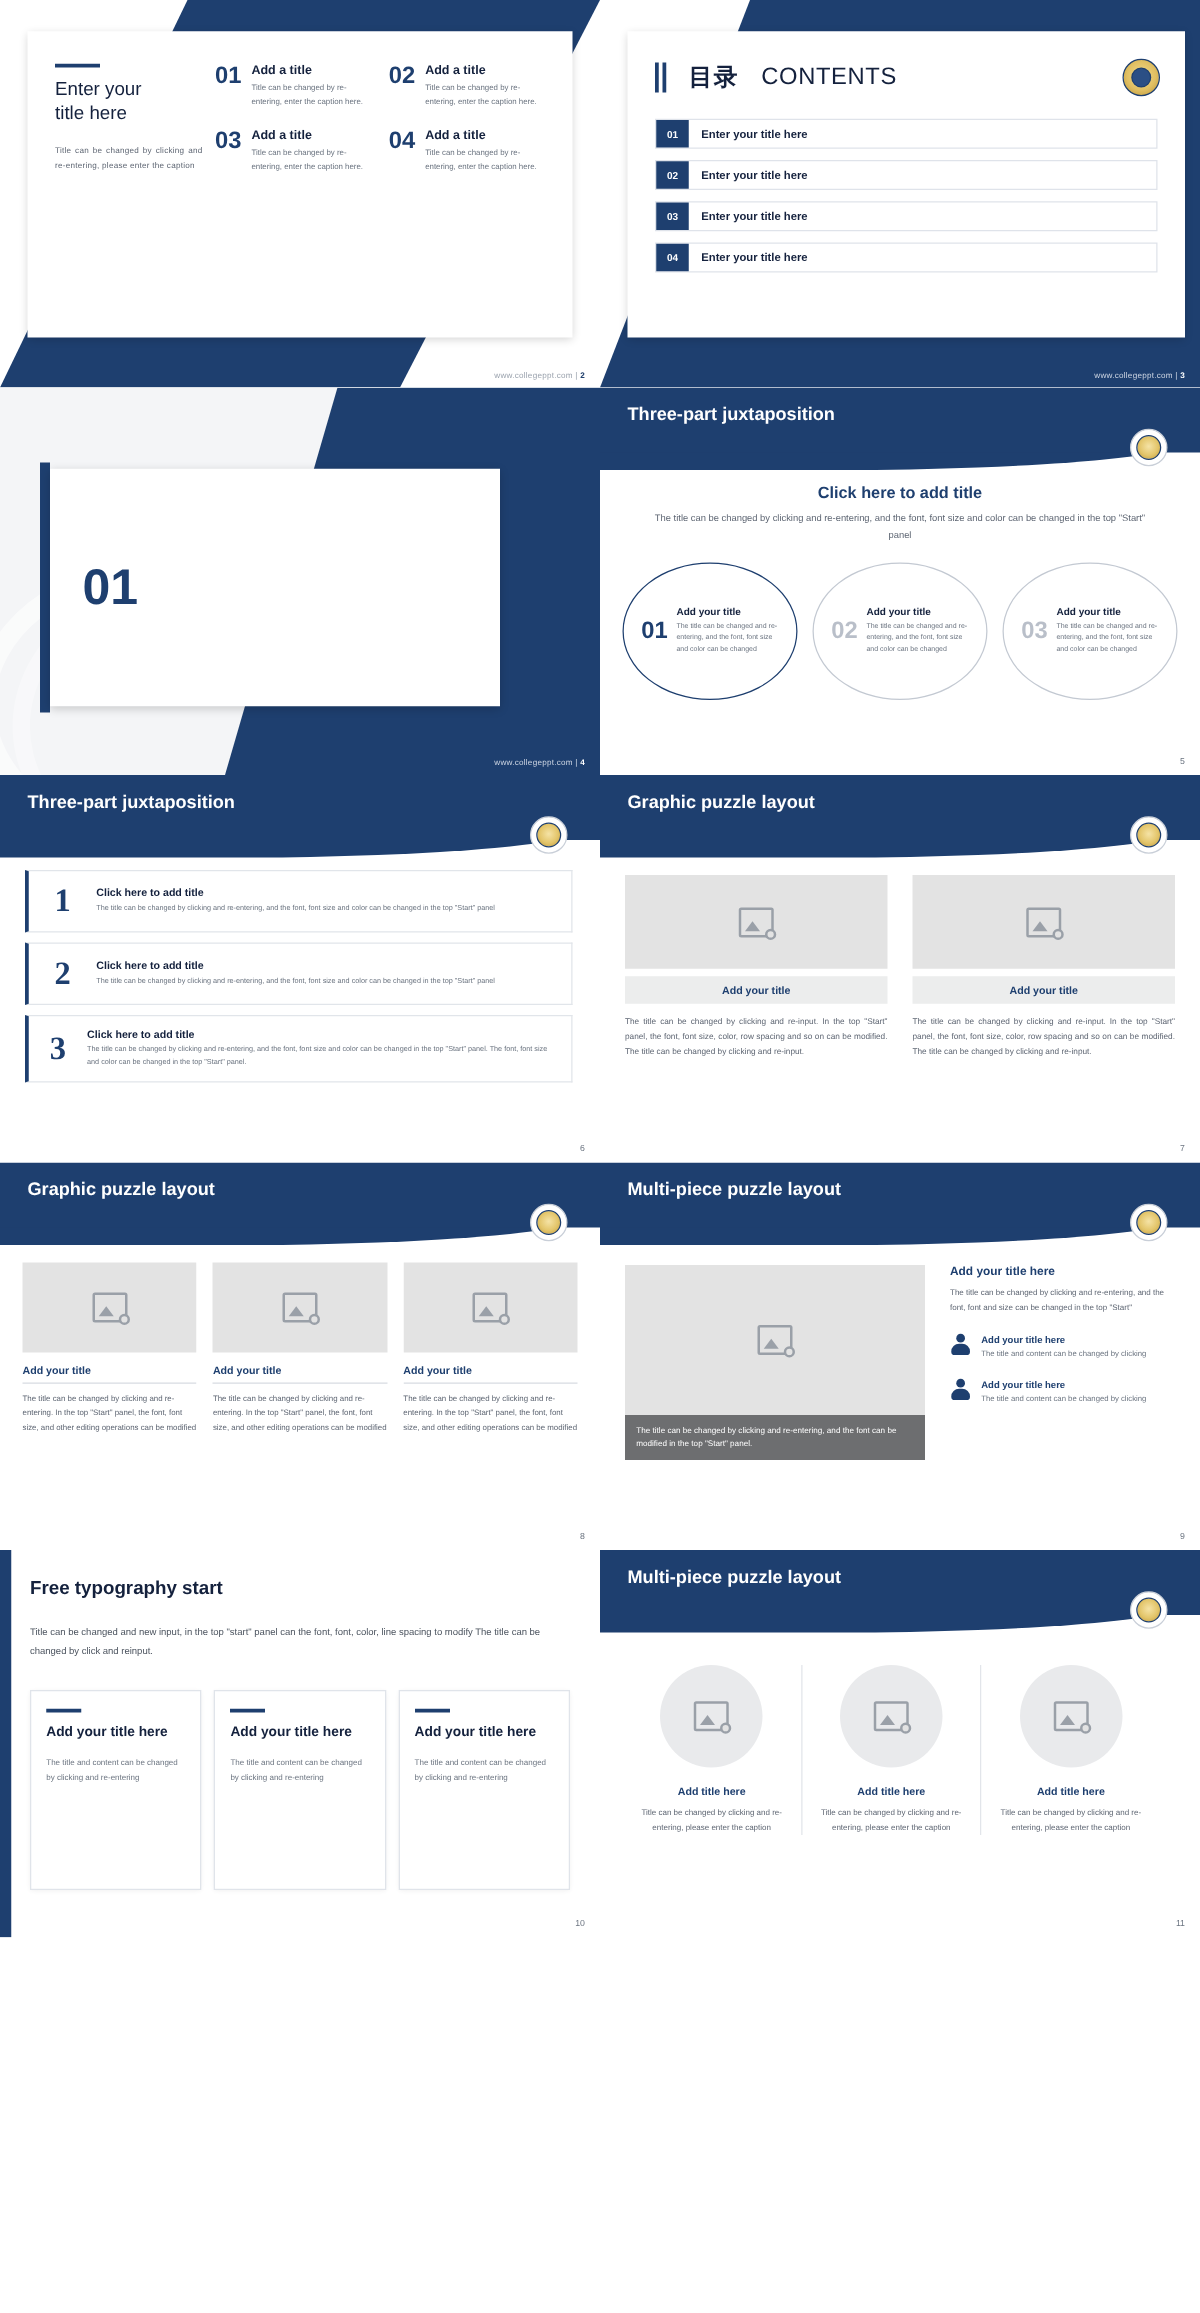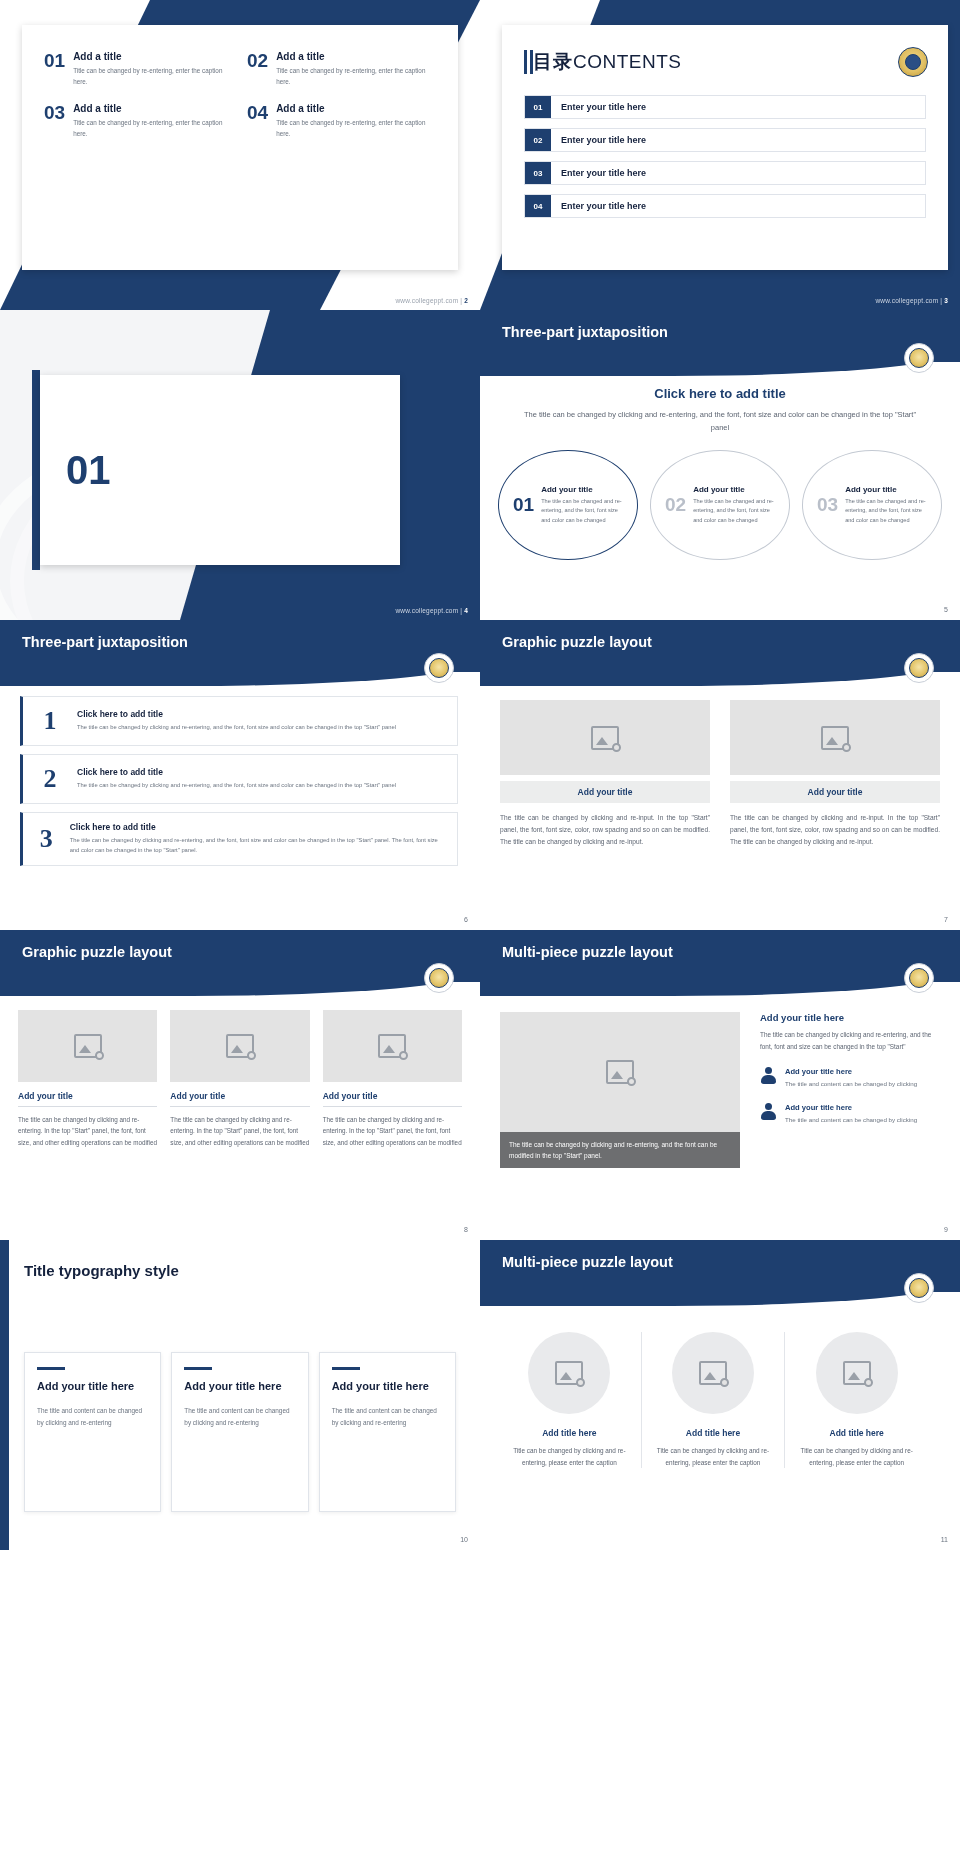--- a/index.html
+++ b/index.html
@@ -22,21 +22,21 @@
   .s2-sub{margin-top:14px;font-size:6.5px;line-height:1.85;color:#5d6572;text-align:justify;letter-spacing:.2px;}
   .s2-grid{flex:1;display:grid;grid-template-columns:1fr 1fr;gap:16px 14px;}
   .s2-item{display:flex;gap:8px;}
   .s2-num{font-size:19px;font-weight:bold;color:#1e3f6f;line-height:1;}
   .s2-it-t{font-size:10px;font-weight:bold;color:#14213d;margin-bottom:4px;}
   .s2-it-d{font-size:6.3px;line-height:1.7;color:#6b7480;}
   
   .s3-bg{position:absolute;inset:0;background:#1e3f6f;}
   .s3-wedge{position:absolute;left:0;top:0;width:0;height:0;border-left:120px solid #fff;border-bottom:310px solid transparent;}
   .s3-card{left:22px;top:25px;width:446px;height:245px;}
-  .s3-head{display:flex;align-items:center;gap:0;padding:22px 20px 0 22px;}
+  .s3-head{display:flex;align-items:center;gap:18px;padding:22px 20px 0 22px;}
   .s3-bars{display:flex;gap:3px;}
   .s3-bars i{display:block;width:3px;height:24px;background:#1e3f6f;}
   .s3-cn{font-size:19px;font-weight:bold;color:#14213d;letter-spacing:1px;}
   .s3-en{font-size:19px;color:#14213d;letter-spacing:.5px;}
   .seal{width:30px;height:30px;border-radius:50%;background:radial-gradient(circle at 50% 45%,#f2d98a 0%,#e0bf62 55%,#b99233 100%);border:1.5px solid #1e3f6f;box-sizing:border-box;position:relative;flex:none;}
   .seal:after{content:"";position:absolute;left:50%;top:50%;transform:translate(-50%,-50%);width:14px;height:14px;border-radius:50%;border:1.5px solid #1e3f6f;background:#2b4f85;}
   .s3-list{margin:18px 22px 0 22px;display:flex;flex-direction:column;gap:9px;}
   .s3-row{display:flex;align-items:stretch;border:1px solid #dfe3ea;height:22px;}
   .s3-rn{width:26px;background:#1e3f6f;color:#fff;font-size:8px;font-weight:bold;display:flex;align-items:center;justify-content:center;}
   .s3-rt{flex:1;display:flex;align-items:center;padding-left:10px;font-size:9px;font-weight:bold;color:#14213d;}
@@ -119,20 +119,25 @@
 <body>
 
 <div class="deck">
 
   <div class="slide">
     <div class="s2-bg"></div>
     <div class="s2-white-wedge"></div>
     <div class="s2-white-wedge2"></div>
     <div class="card s2-card">
       <div class="s2-inner">
+        <div class="s2-left">
+          <div class="s2-rule"></div>
+          <div class="s2-title">Enter your<br>title here</div>
+          <div class="s2-sub">Title can be changed by clicking and re-entering, please enter the caption</div>
+        </div>
         <div class="s2-grid">
           <div class="s2-item">
             <div class="s2-num">01</div>
             <div>
                 <div class="s2-it-t">Add a title</div>
             <div class="s2-it-d">Title can be changed by re-entering, enter the caption here.</div>
               </div>
           </div>
           <div class="s2-item">
             <div class="s2-num">02</div>
@@ -371,21 +376,22 @@
             <div class="s9-it">Add your title here</div>
         <div class="s9-id">The title and content can be changed by clicking</div>
           </div>
       </div>
     </div>
     <div class="pagenum">9</div>
   </div>
 
   <div class="slide">
     <div class="s10-left"></div>
-    <div class="s10-t">Title typography style</div>
+    <div class="s10-t">Free typography start</div>
+    <div class="s10-p">Title can be changed and new input, in the top "start" panel can the font, font, color, line spacing to modify The title can be changed by click and reinput.</div>
     <div class="s10-cards">
       <div class="s10-c">
         <div class="s10-rule"></div>
         <div class="s10-ct">Add your title here</div>
         <div class="s10-cd">The title and content can be changed by clicking and re-entering</div>
       </div>
       <div class="s10-c">
         <div class="s10-rule"></div>
         <div class="s10-ct">Add your title here</div>
         <div class="s10-cd">The title and content can be changed by clicking and re-entering</div>

